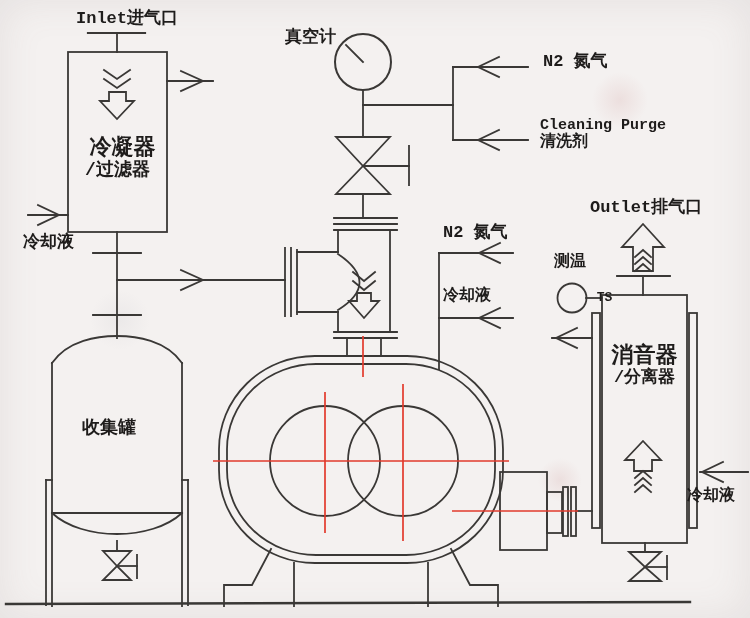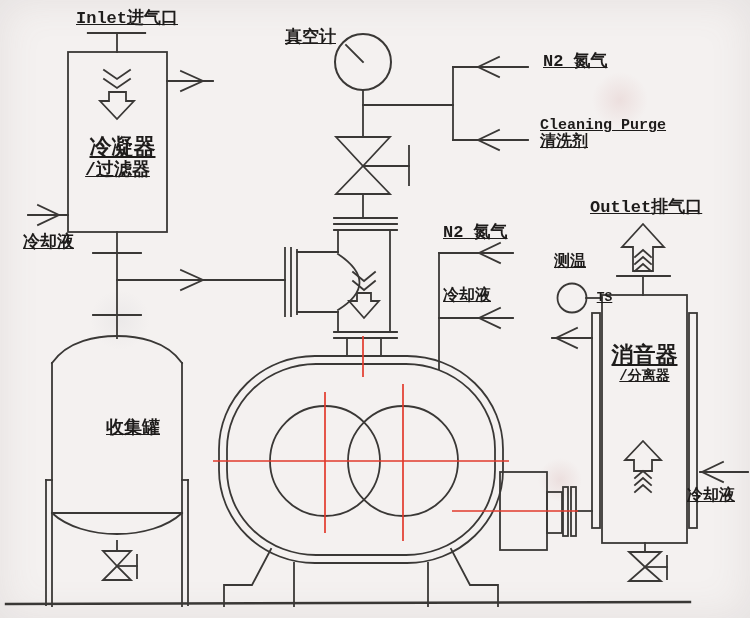--- a/index.html
+++ b/index.html
@@ -16,21 +16,20 @@
     box-shadow:inset 0 0 40px rgba(120,110,110,.12);
   }
   svg{position:absolute;left:0;top:0;}
   .lw{stroke:#3a3836;fill:none;stroke-width:1.8;stroke-linecap:square;}
   .lbl{
     position:absolute;
     color:#1e1c1b;
     font-weight:bold;
     white-space:nowrap;
     line-height:1.1;
-    text-decoration:underline;
   }
   .ctr{text-align:center;}
 </style>
 </head>
 <body>
 
 <div class="stage">
 
   <svg width="750" height="618" viewBox="0 0 750 618">
 
@@ -224,19 +223,19 @@
 
   <div class="lbl" style="left:443px;top:224px;font-size:17px;">N2 氮气</div>
   <div class="lbl" style="left:443px;top:288px;font-size:16px;">冷却液</div>
 
   <div class="lbl" style="left:590px;top:199px;font-size:17px;">Outlet排气口</div>
 
   <div class="lbl" style="left:554px;top:254px;font-size:16px;">测温</div>
   <div class="lbl ctr" style="left:558px;top:291px;width:29px;font-size:13px;margin-left:32px;">TS</div>
 
   <div class="lbl ctr" style="left:602px;top:345px;width:85px;font-size:22px;">消音器</div>
-  <div class="lbl ctr" style="left:602px;top:369px;width:85px;font-size:14px;">/分离器</div>
-
-  <div class="lbl ctr" style="left:68px;top:419px;width:130px;font-size:18px;">收集罐</div>
+  <div class="lbl ctr" style="left:602px;top:369px;width:85px;font-size:17px;">/分离器</div>
+
+  <div class="lbl ctr" style="left:44px;top:419px;width:130px;font-size:18px;">收集罐</div>
 
   <div class="lbl" style="left:687px;top:488px;font-size:16px;">冷却液</div>
 
 </div>
 
 </body></html>

